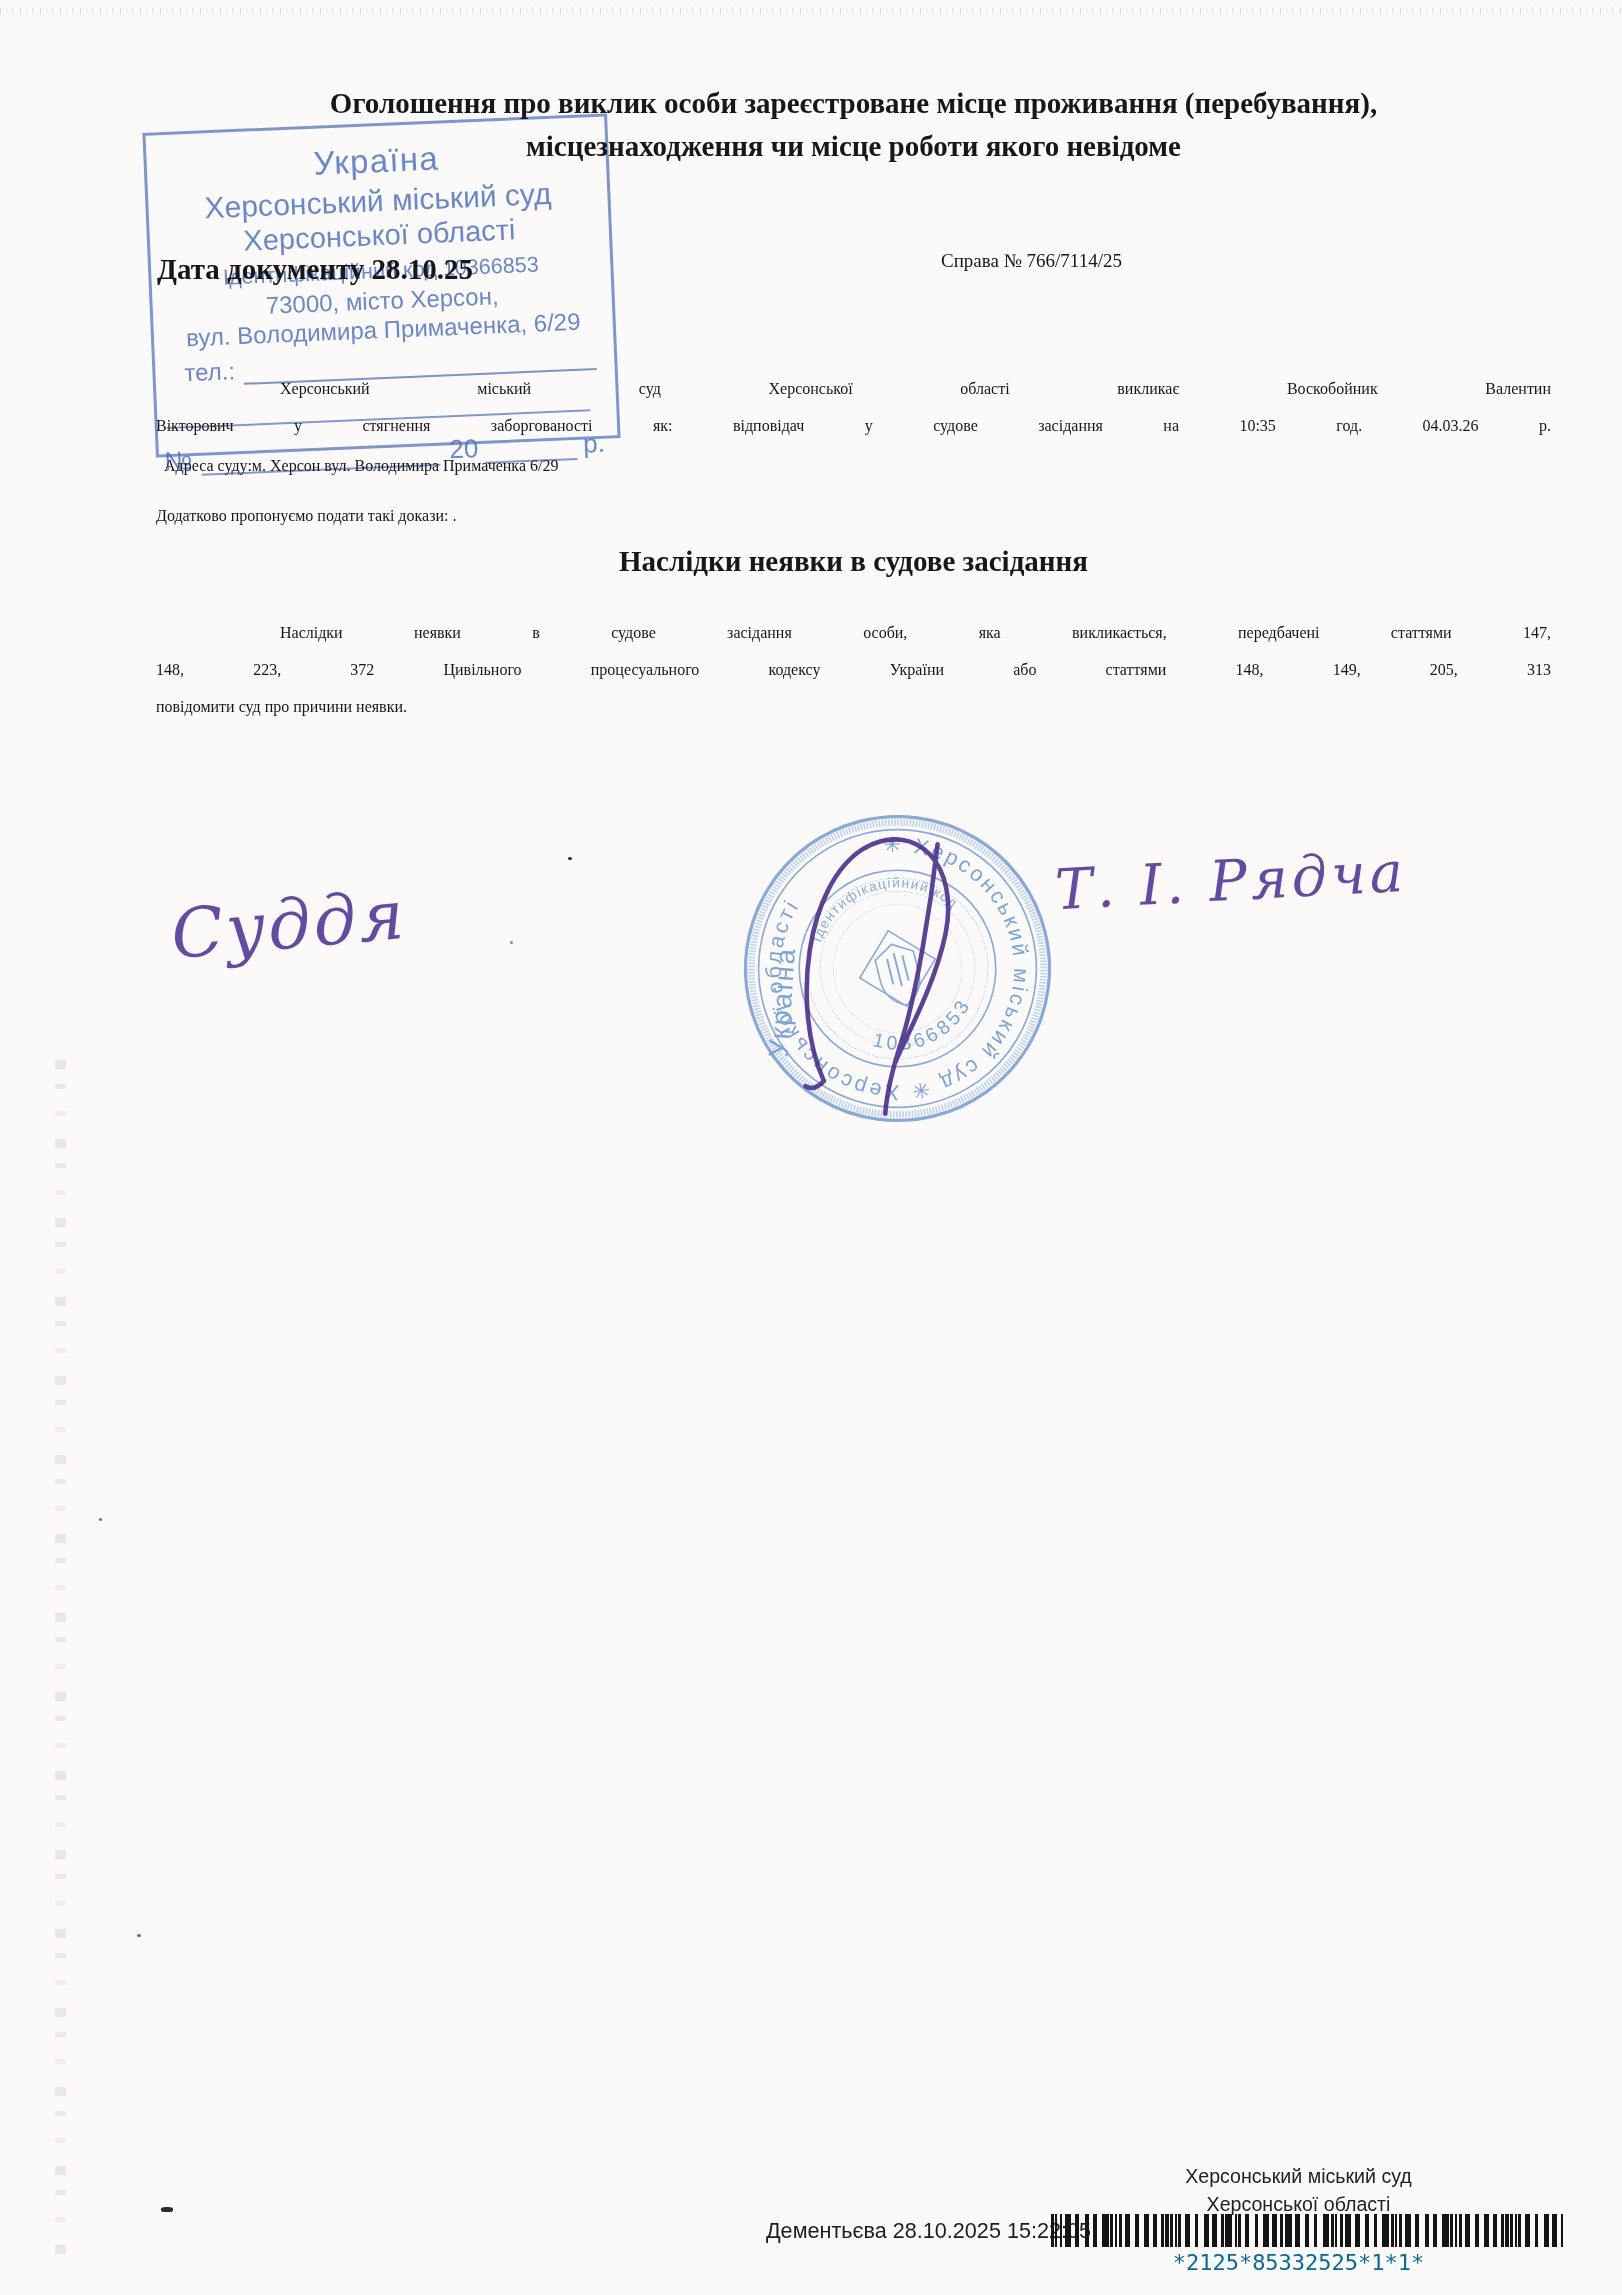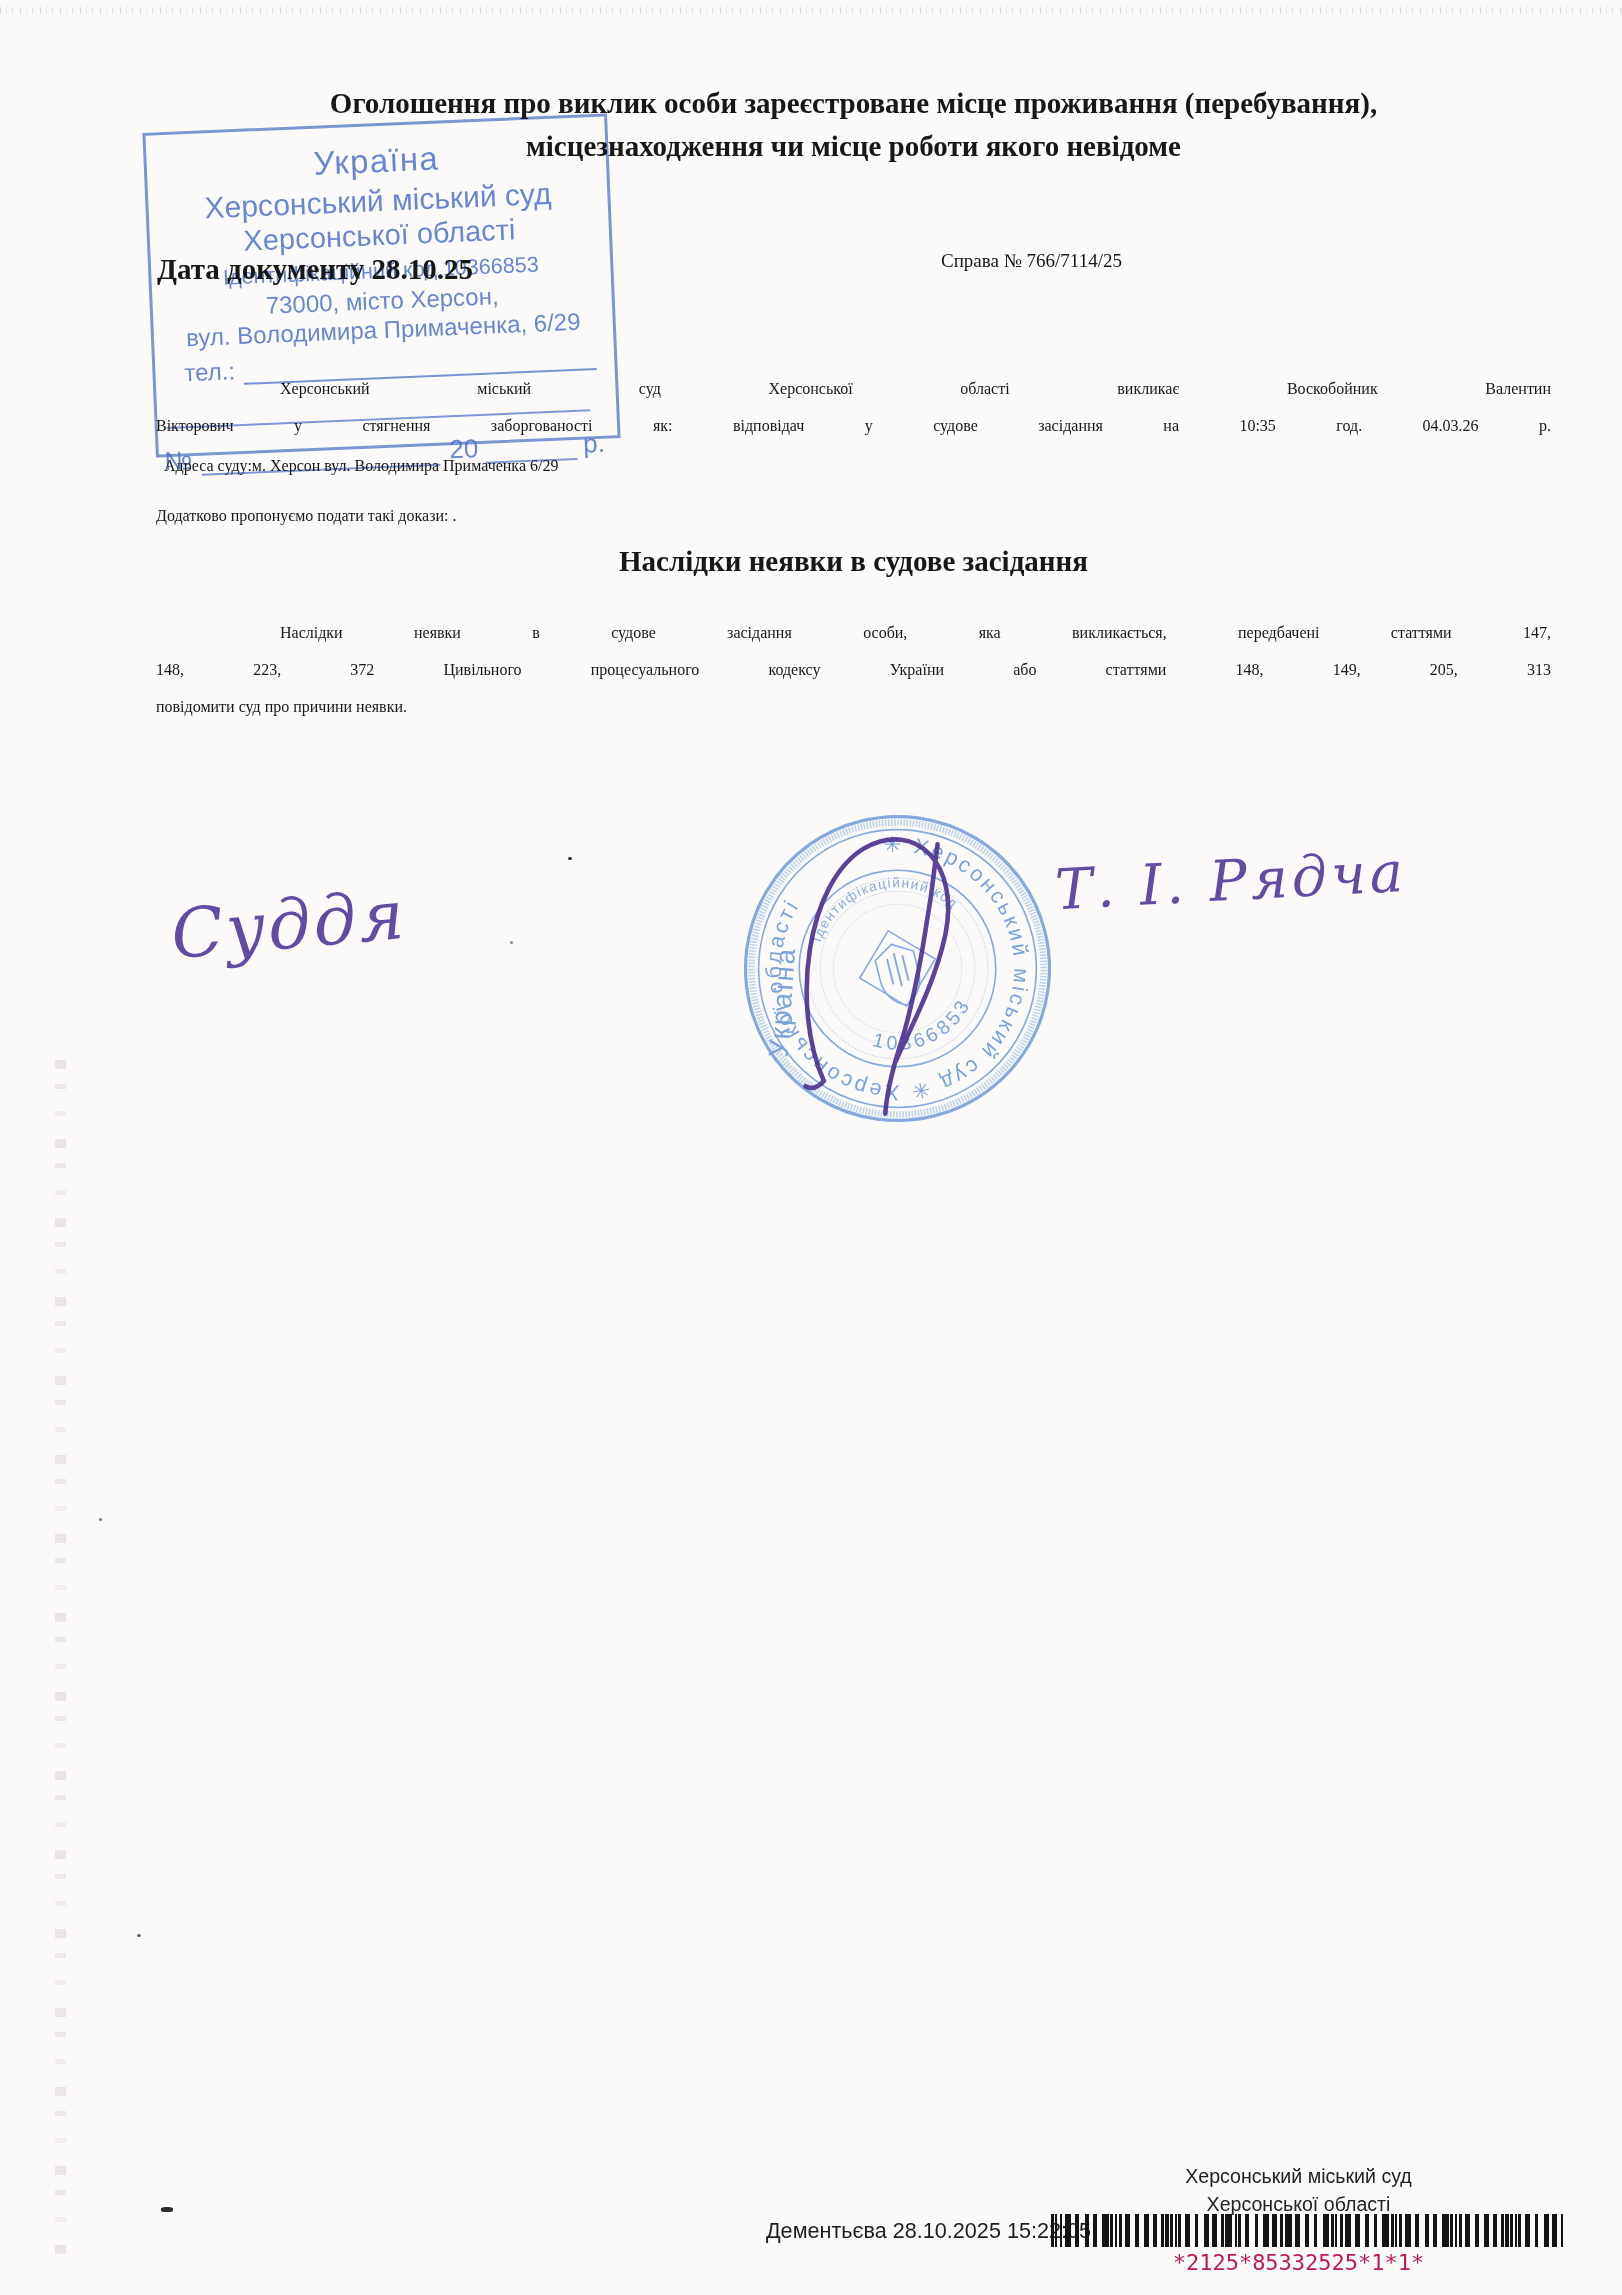--- a/index.html
+++ b/index.html
@@ -94,21 +94,21 @@
     font-size:21.6px;color:#1d1d1d;z-index:5;white-space:nowrap;
   }
   .barcode{
     position:absolute;left:1051px;top:2214px;width:512px;height:33px;z-index:5;
     background:
       repeating-linear-gradient(90deg,#141414 0 2.6px,transparent 2.6px 8.5px),
       repeating-linear-gradient(90deg,transparent 0 3.9px,#141414 3.9px 5.9px,transparent 5.9px 14.4px,#141414 14.4px 18.3px,transparent 18.3px 20px);
   }
   .barcode-caption{
     position:absolute;left:1099px;top:2250px;width:399px;text-align:center;
-    font-family:"DejaVu Sans Mono", monospace;font-size:22px;color:#be185d;z-index:5;
+    font-family:"DejaVu Sans Mono", monospace;font-size:22px;color:#0369a1;z-index:5;
   }
 </style>
 </head>
 <body>
 
 <div class="page">
 
   <div class="scan-top-band"></div>
   <div class="scan-left-strip"></div>
   <div class="speck" style="left:568px;top:857px;width:3.9px;height:3.3px;"></div>

